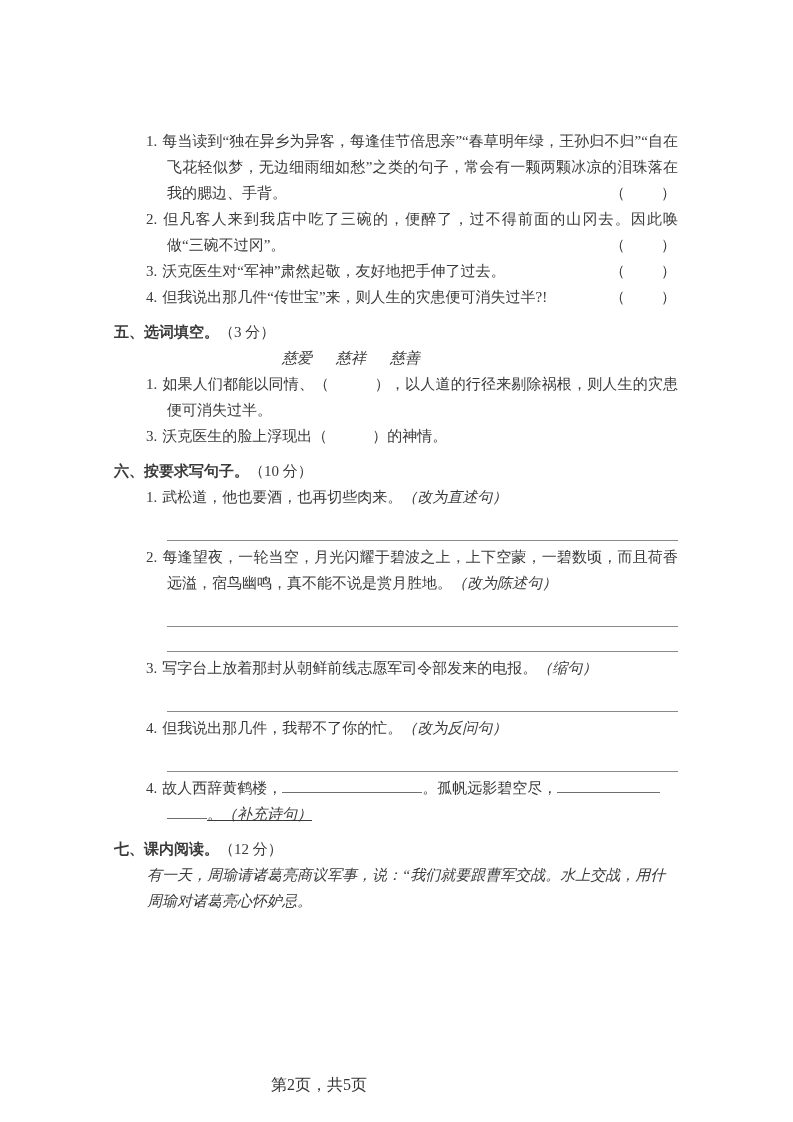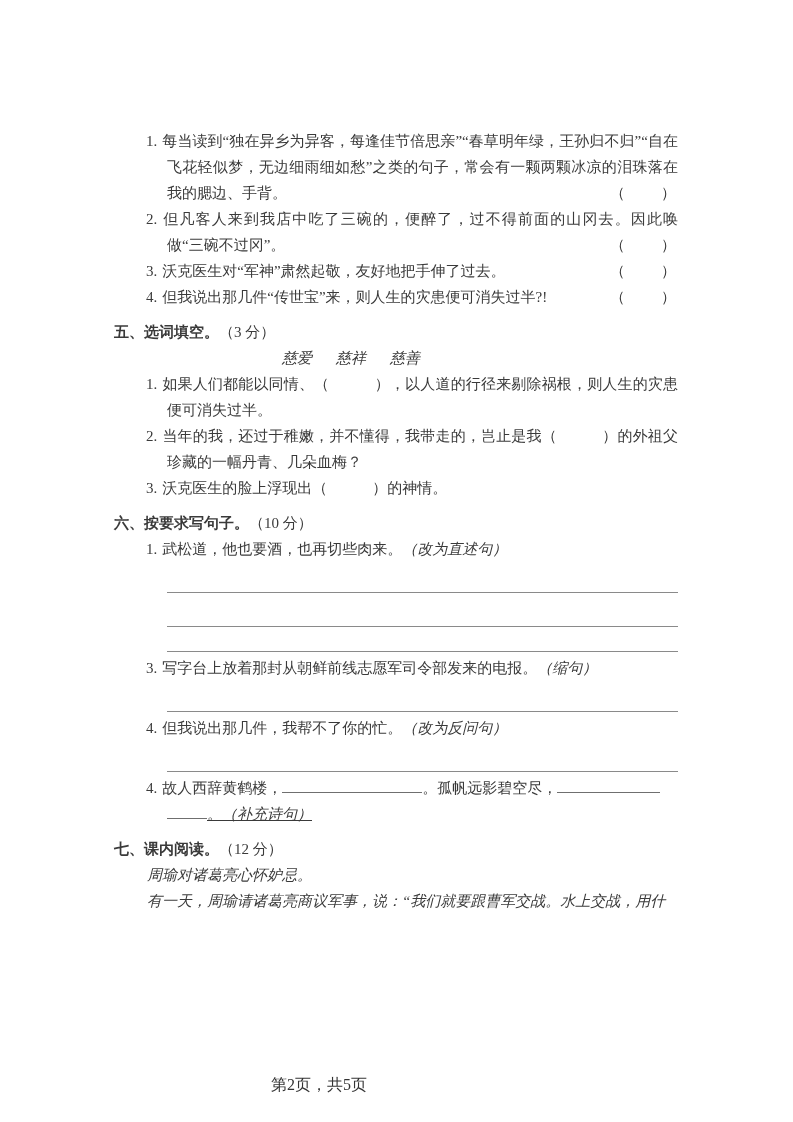--- a/index.html
+++ b/index.html
@@ -92,34 +92,34 @@
     </div>
     <div class="options-row">
       <span>慈爱</span>
       <span>慈祥</span>
       <span>慈善</span>
     </div>
     <div class="qitem">
       <span class="num">1.</span><span>如果人们都能以同情、（　　　），以人道的行径来剔除祸根，则人生的灾患便可消失过半。</span>
     </div>
     <div class="qitem">
-      <span class="num">2.</span><span>当年的我，还过于稚嫩，并不懂得，我带走的，岂止是我（　　　）的外祖父珍藏的一幅丹青、几朵血梅？</span>
-    </div>
-    <div class="qitem">
       <span class="num">3.</span><span>沃克医生的脸上浮现出（　　　）的神情。</span>
     </div>
 
     <div class="sec-heading">
       <span>六、按要求写句子。</span><span class="pts">（10 分）</span>
     </div>
     <div class="qitem">
       <span class="num">1.</span><span>武松道，他也要酒，也再切些肉来。</span><span class="kai">（改为直述句）</span>
     </div>
     <div class="ansline"></div>
     <div class="ansline-gap"></div>
+    <div class="qitem">
+      <span class="num">2.</span><span>每逢望夜，一轮当空，月光闪耀于碧波之上，上下空蒙，一碧数顷，而且荷香远溢，宿鸟幽鸣，真不能不说是赏月胜地。</span><span class="kai">（改为陈述句）</span>
+    </div>
     <div class="ansline"></div>
     <div class="ansline second"></div>
     <div class="ansline-gap"></div>
     <div class="qitem">
       <span class="num">3.</span><span>写字台上放着那封从朝鲜前线志愿军司令部发来的电报。</span><span class="kai">（缩句）</span>
     </div>
     <div class="ansline"></div>
     <div class="ansline-gap"></div>
     <div class="qitem">
       <span class="num">4.</span><span>但我说出那几件，我帮不了你的忙。</span><span class="kai">（改为反问句）</span>
@@ -131,19 +131,19 @@
         <span class="num">4.</span><span>故人西辞黄鹤楼，</span><span class="blank w1"></span><span>。孤帆远影碧空尽，</span><span class="blank w2"></span>
       </div>
       <div class="line2">
         <span class="blank w3"></span><span>。</span><span class="kai">（补充诗句）</span>
       </div>
     </div>
 
     <div class="sec-heading">
       <span>七、课内阅读。</span><span class="pts">（12 分）</span>
     </div>
+    <div class="passage">有一天，周瑜请诸葛亮商议军事，说：“我们就要跟曹军交战。水上交战，用什</div>
     <div class="passage">周瑜对诸葛亮心怀妒忌。</div>
-    <div class="passage">有一天，周瑜请诸葛亮商议军事，说：“我们就要跟曹军交战。水上交战，用什</div>
 
   </div>
 
   <div class="footer">第2页，共5页</div>
 </div>
 
 </body></html>

